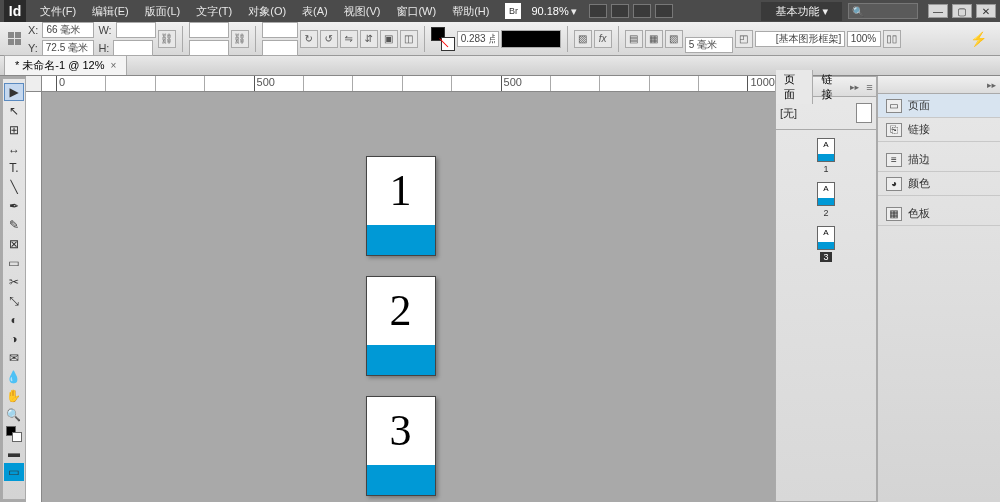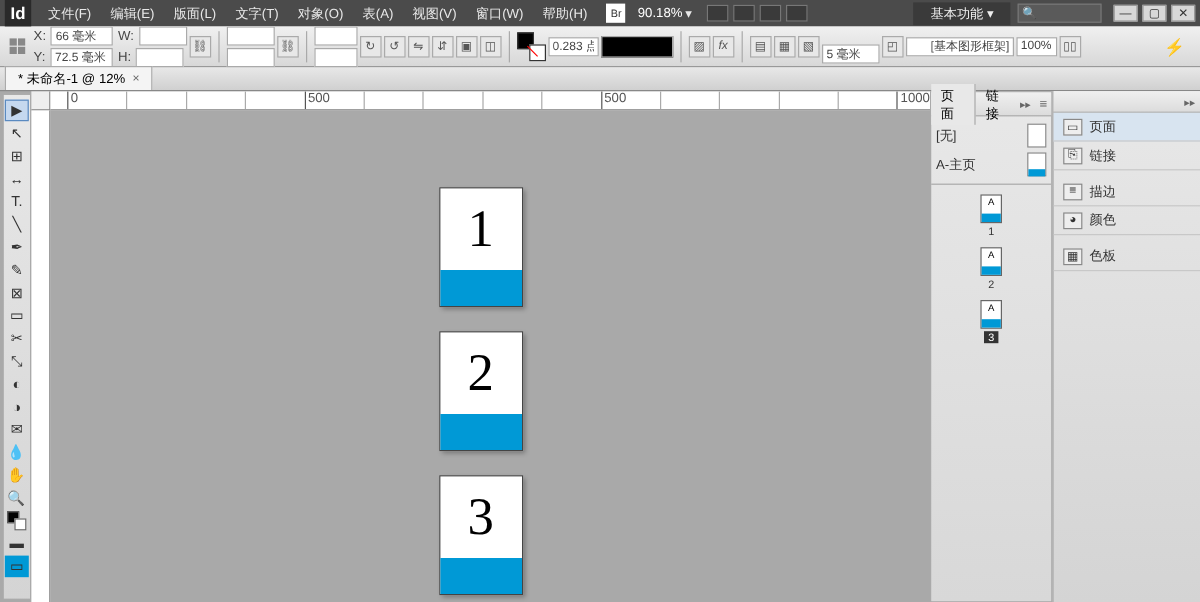--- a/index.html
+++ b/index.html
@@ -279,24 +279,20 @@
         <div class="panel-tab active">页面</div>
         <div class="panel-tab">链接</div>
         <div class="arrows">▸▸</div>
         <div class="panel-menu">≡</div>
       </div>
       <div class="masters">
         <div class="master-row">
           <span>[无]</span>
           <div class="master-thumb"></div>
         </div>
-        <div class="master-row">
-          <span>A-主页</span>
-          <div class="master-thumb band"></div>
-        </div>
       </div>
       <div class="page-thumbs">
         <div style="display:flex;flex-direction:column;align-items:center;gap:2px">
           <div class="pt">
               <div class="l">A</div>
             </div>
           <div class="pt-label">1</div>
         </div>
         <div style="display:flex;flex-direction:column;align-items:center;gap:2px">
           <div class="pt">

